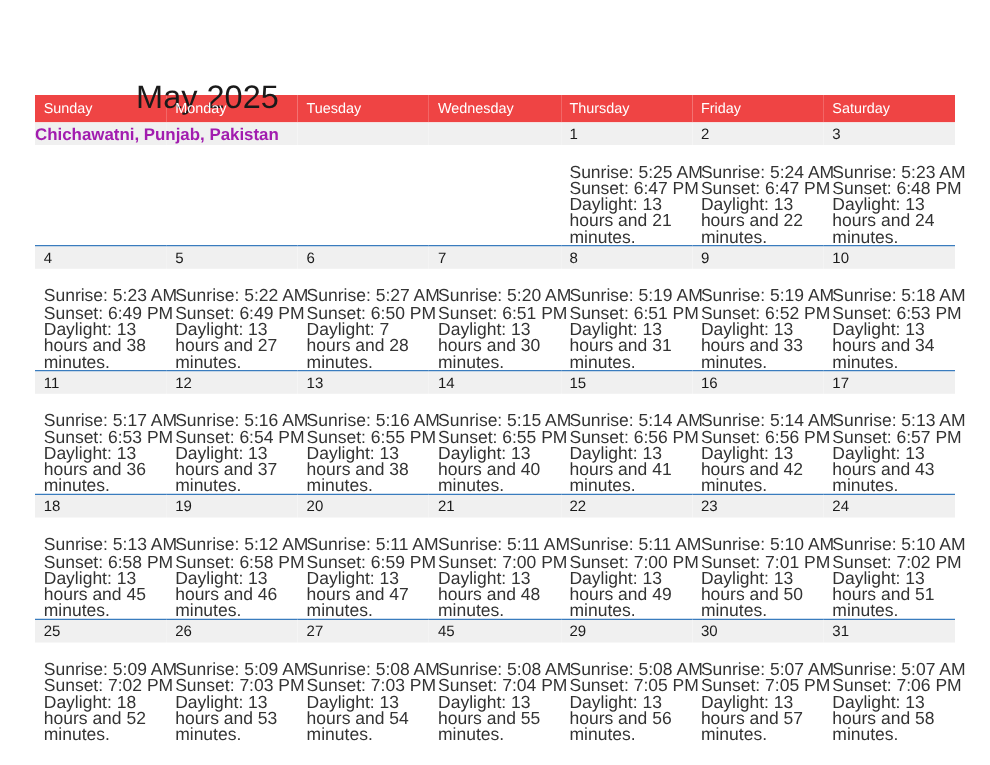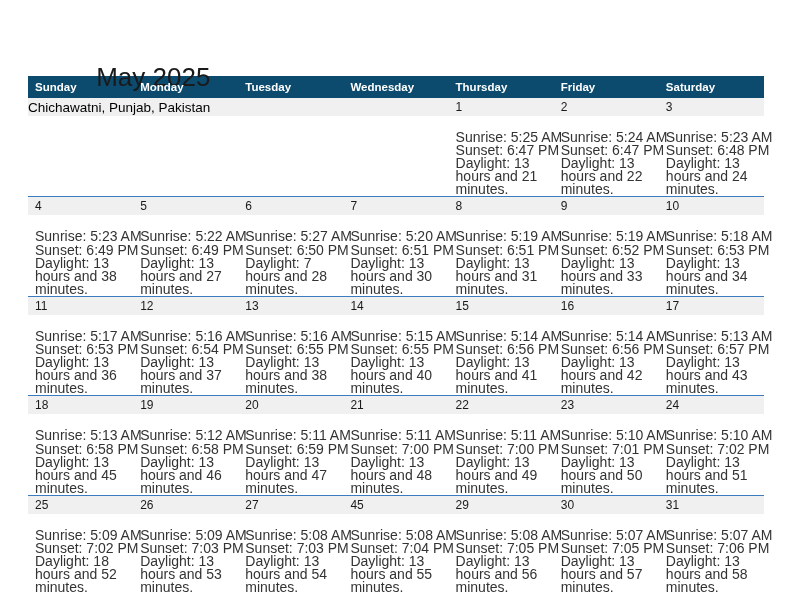--- a/index.html
+++ b/index.html
@@ -69,36 +69,36 @@
   }
   .cal-title {
     font-size: 26px;
     color: #1a1a1a;
     line-height: 30px;
     font-weight: normal;
     margin: 0;
   }
   .cal-subtitle {
     font-size: 13.5px;
-    color: #000000;
+    color: #a21caf;
     line-height: 20px;
     margin: 6px 0 0 0;
-    font-weight: normal;
+    font-weight: bold;
   }
 
   
   .calendar {
     width: 736px;
     border-collapse: collapse;
     table-layout: fixed;
   }
   .calendar th {
-    background: #0c4a6e;
+    background: #ef4444;
     color: #ffffff;
-    font-weight: bold;
+    font-weight: normal;
     font-size: 11.5px;
     text-align: left;
     padding: 5px 0 5px 7px;
     height: 20px;
     box-sizing: border-box;
     border: none;
   }
   .calendar td {
     vertical-align: top;
     padding: 0;

